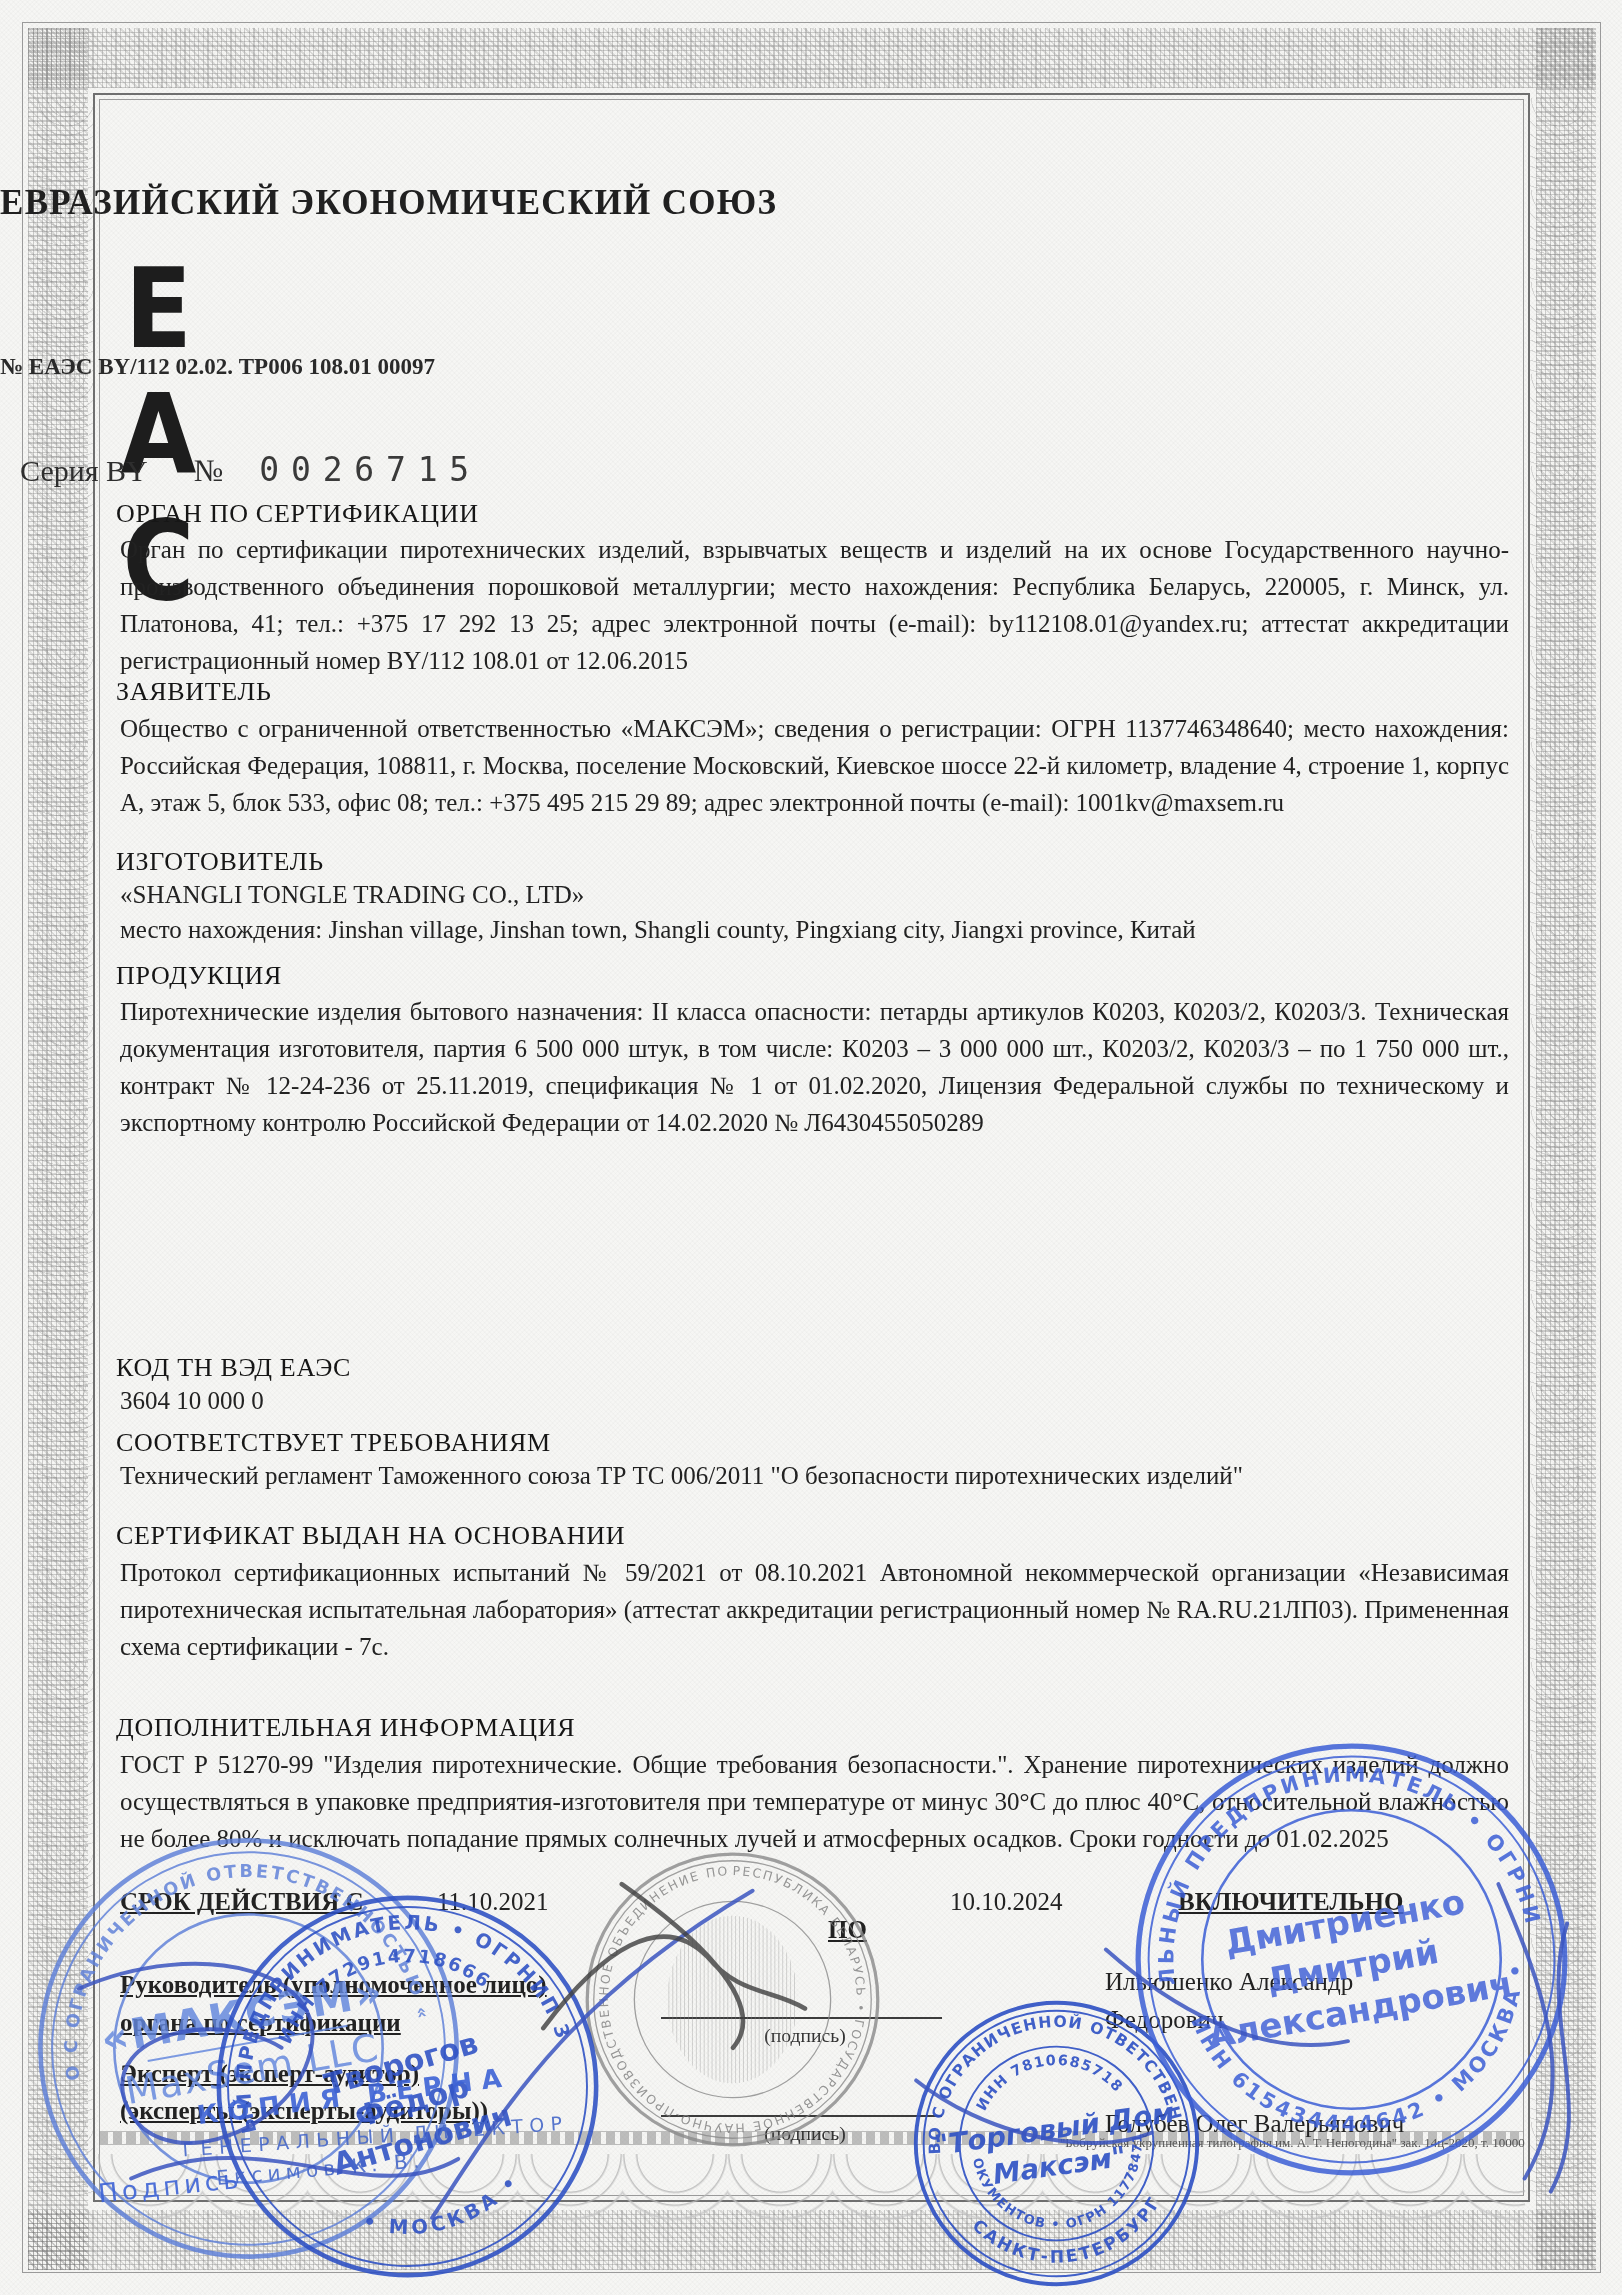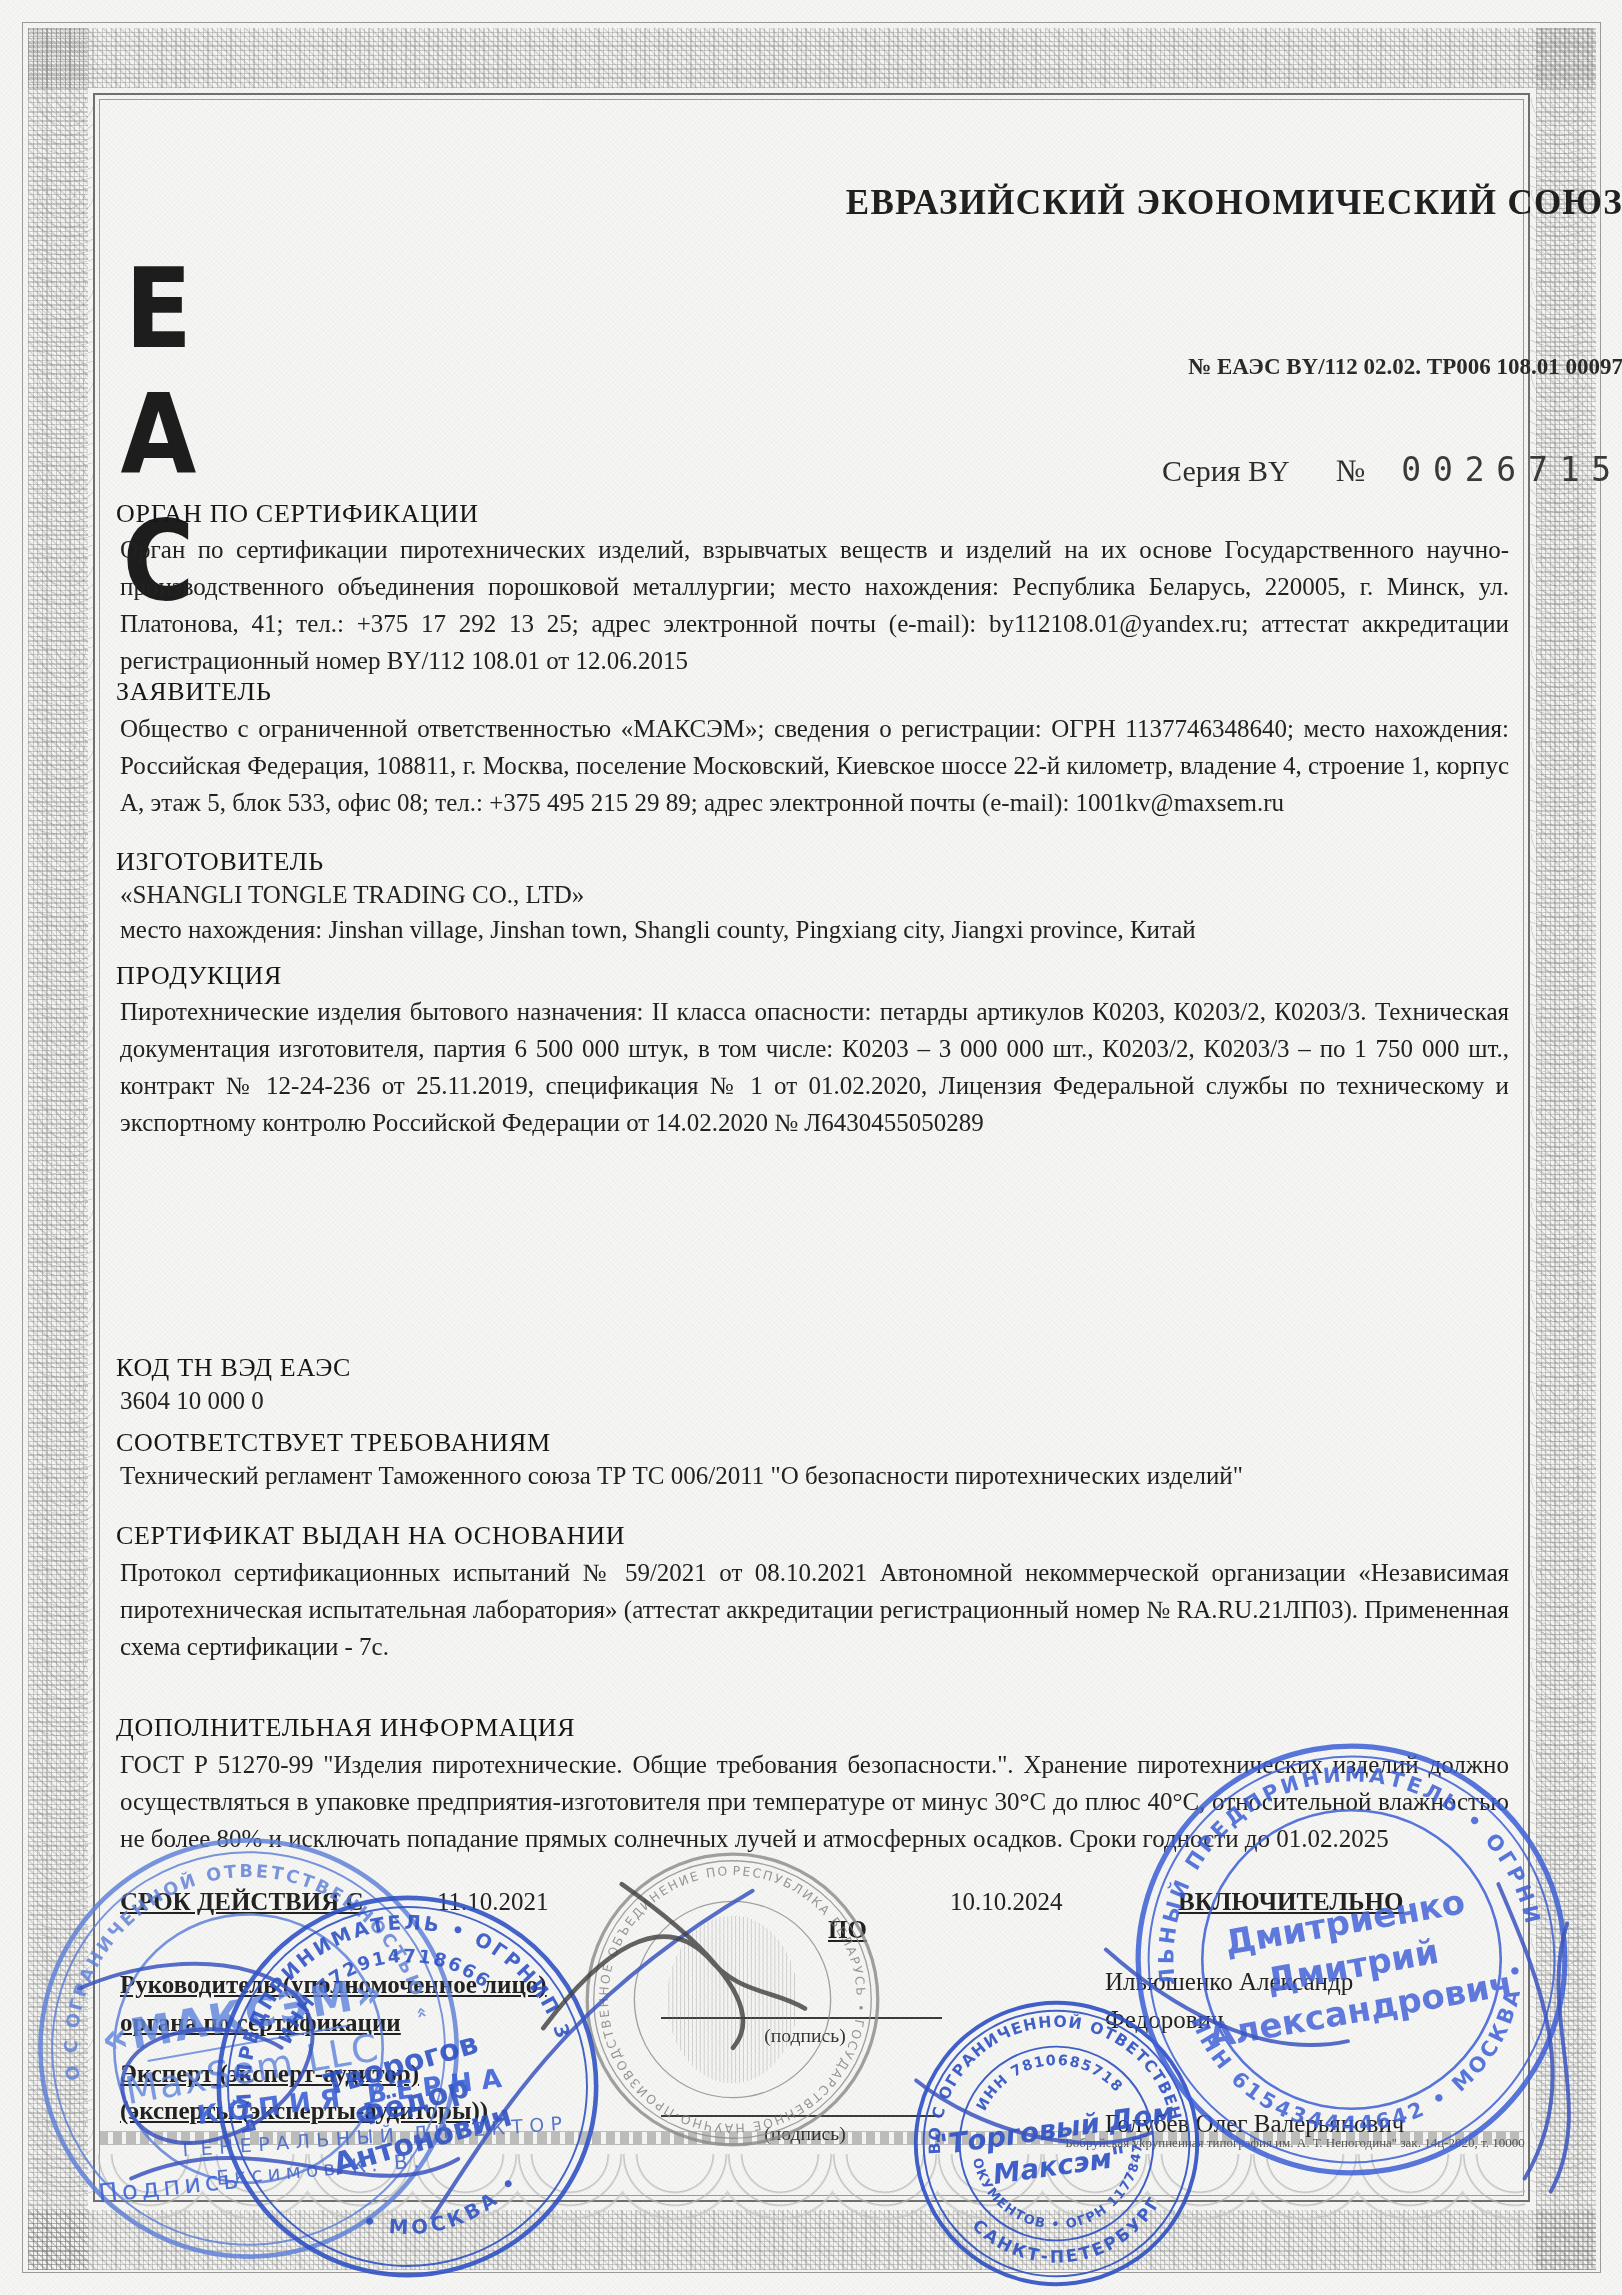--- a/index.html
+++ b/index.html
@@ -37,21 +37,21 @@
     background:
       radial-gradient(circle at 52px 0px, transparent 37px, #b5b5b5 38px, transparent 40px,
         transparent 50px, #b5b5b5 51px, transparent 53px, transparent 63px, #c4c4c4 65px, transparent 67px);
     background-size:105px 98px;background-repeat:repeat-x;}
   
   .eac{position:absolute;left:103px;top:257px;width:111px;height:357px;display:flex;flex-direction:column;
     align-items:center;justify-content:space-between;z-index:10;}
   .eac span{font-family:"DejaVu Sans",sans-serif;font-weight:bold;font-size:98px;line-height:105px;
     transform:scaleY(1.12);color:#1d1d1d;}
   
-  .ctr{position:absolute;left:0;right:0;text-align:right;z-index:10;}
+  .ctr{position:absolute;left:0;right:0;text-align:left;z-index:10;}
   .t1{top:183px;font-size:35px;font-weight:bold;letter-spacing:1.3px;color:#202020;}
   .t2{top:257px;font-size:35px;font-weight:bold;letter-spacing:1.3px;color:#202020;}
   .t3{top:342px;font-size:23px;font-weight:bold;color:#2a2a2a;margin-top:12px;}
   .seriesrow{top:450px;font-size:30px;color:#2e2e2e;margin-left:20px;}
   .seriesrow .no{margin-left:46px;font-size:31px;}
   .seriesrow .digits{margin-left:36px;font-family:"DejaVu Sans Mono",monospace;font-size:33px;
     letter-spacing:11.8px;color:#3a3a3a;}
   
   .h{position:absolute;left:116px;font-size:26px;font-weight:normal;letter-spacing:0.7px;color:#161616;z-index:10;}
   .body{position:absolute;left:120px;width:1389px;margin:0;font-size:25px;line-height:37px;

